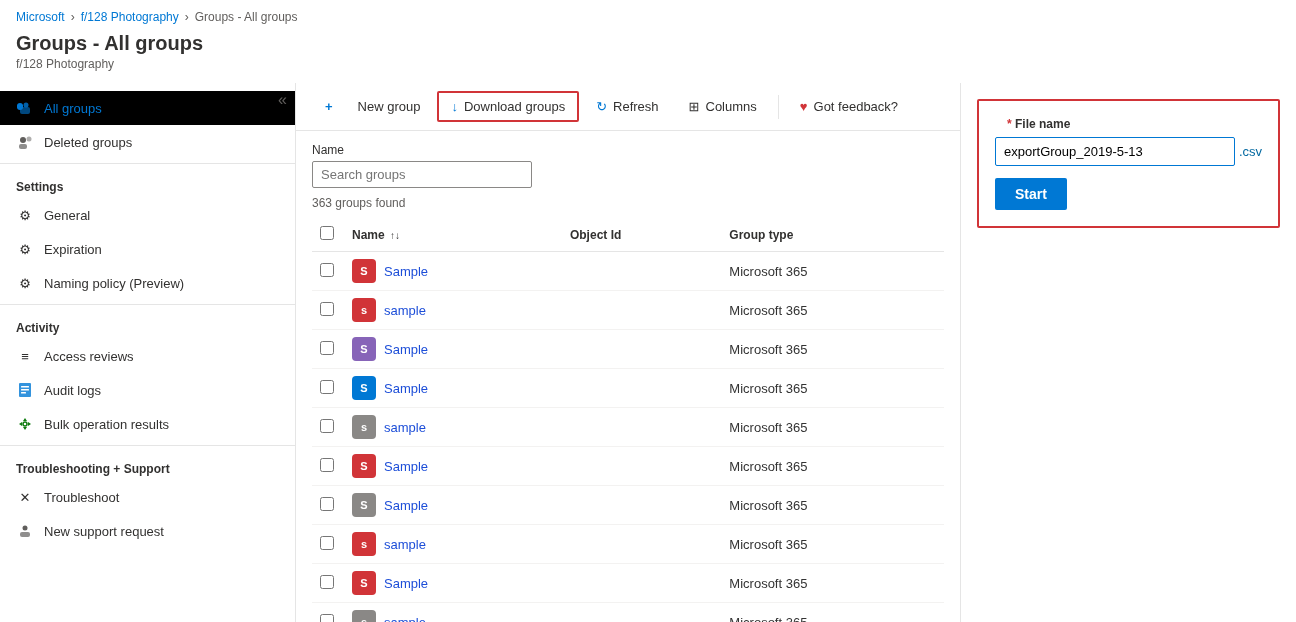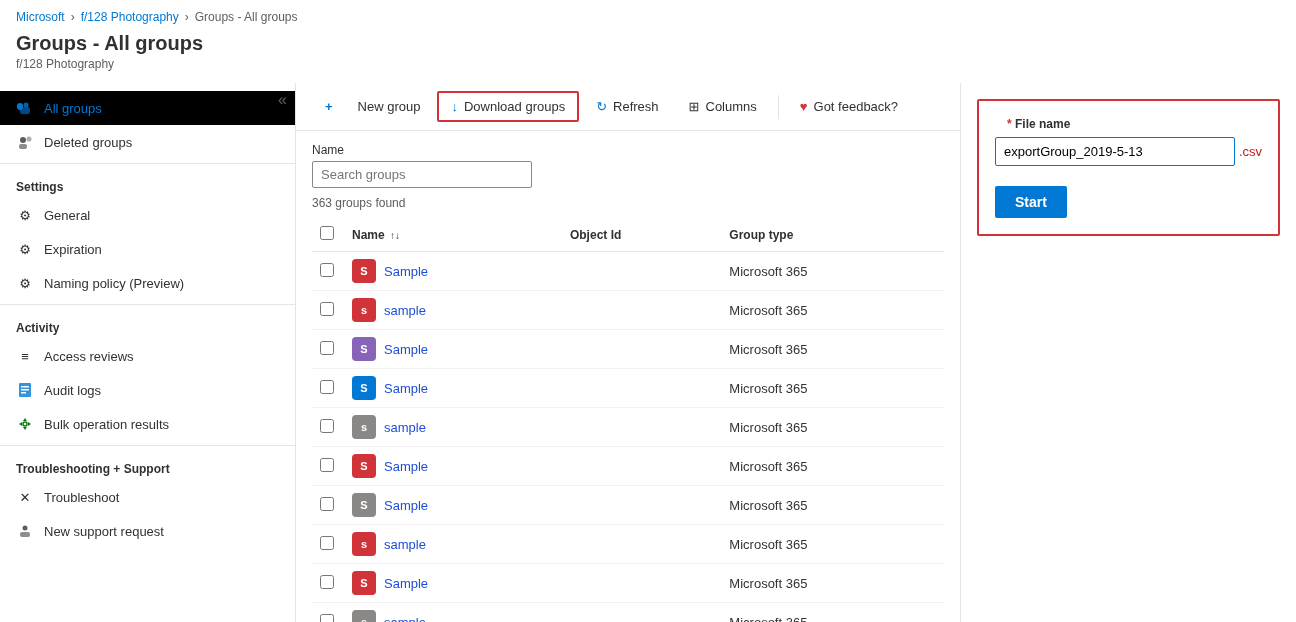--- a/index.html
+++ b/index.html
@@ -57,23 +57,23 @@
     .right-panel { width: 336px; min-width: 336px; border-left: 1px solid #e5e5e5; padding: 16px; background: #fff; }
     .panel-header { display: flex; justify-content: space-between; align-items: center; margin-bottom: 16px; }
     .panel-title { font-size: 18px; font-weight: 600; color: #323130; }
     .panel-close { cursor: pointer; font-size: 18px; color: #605e5c; background: none; border: none; padding: 2px 6px; }
 
     .field-label { font-size: 12px; font-weight: 600; color: #323130; margin-bottom: 6px; margin-left: 12px; }
 
     .download-form { border: 2px solid #d13438; padding: 16px; border-radius: 2px; }
     .filename-row { display: flex; align-items: center; gap: 4px; }
     .filename-input { flex: 1; padding: 6px 8px; border: 1px solid #0078d4; border-radius: 2px; font-size: 13px; outline: none; }
-    .csv-label { font-size: 13px; color: #b91c1c; white-space: nowrap; }
-
-    .start-btn { margin-top: 20px; padding: 8px 20px; background: #0078d4; color: #fff; border: none; border-radius: 2px; font-size: 14px; font-weight: 600; cursor: pointer; }
+    .csv-label { font-size: 13px; color: #0369a1; white-space: nowrap; }
+
+    .start-btn { margin-top: 12px; padding: 8px 20px; background: #0078d4; color: #fff; border: none; border-radius: 2px; font-size: 14px; font-weight: 600; cursor: pointer; }
   </style>
 </head>
 <body>
 
 <div>
   <div class="breadcrumb">
     <a>Microsoft</a>
     <span>›</span>
     <a>f/128 Photography</a>
     <span>›</span>

